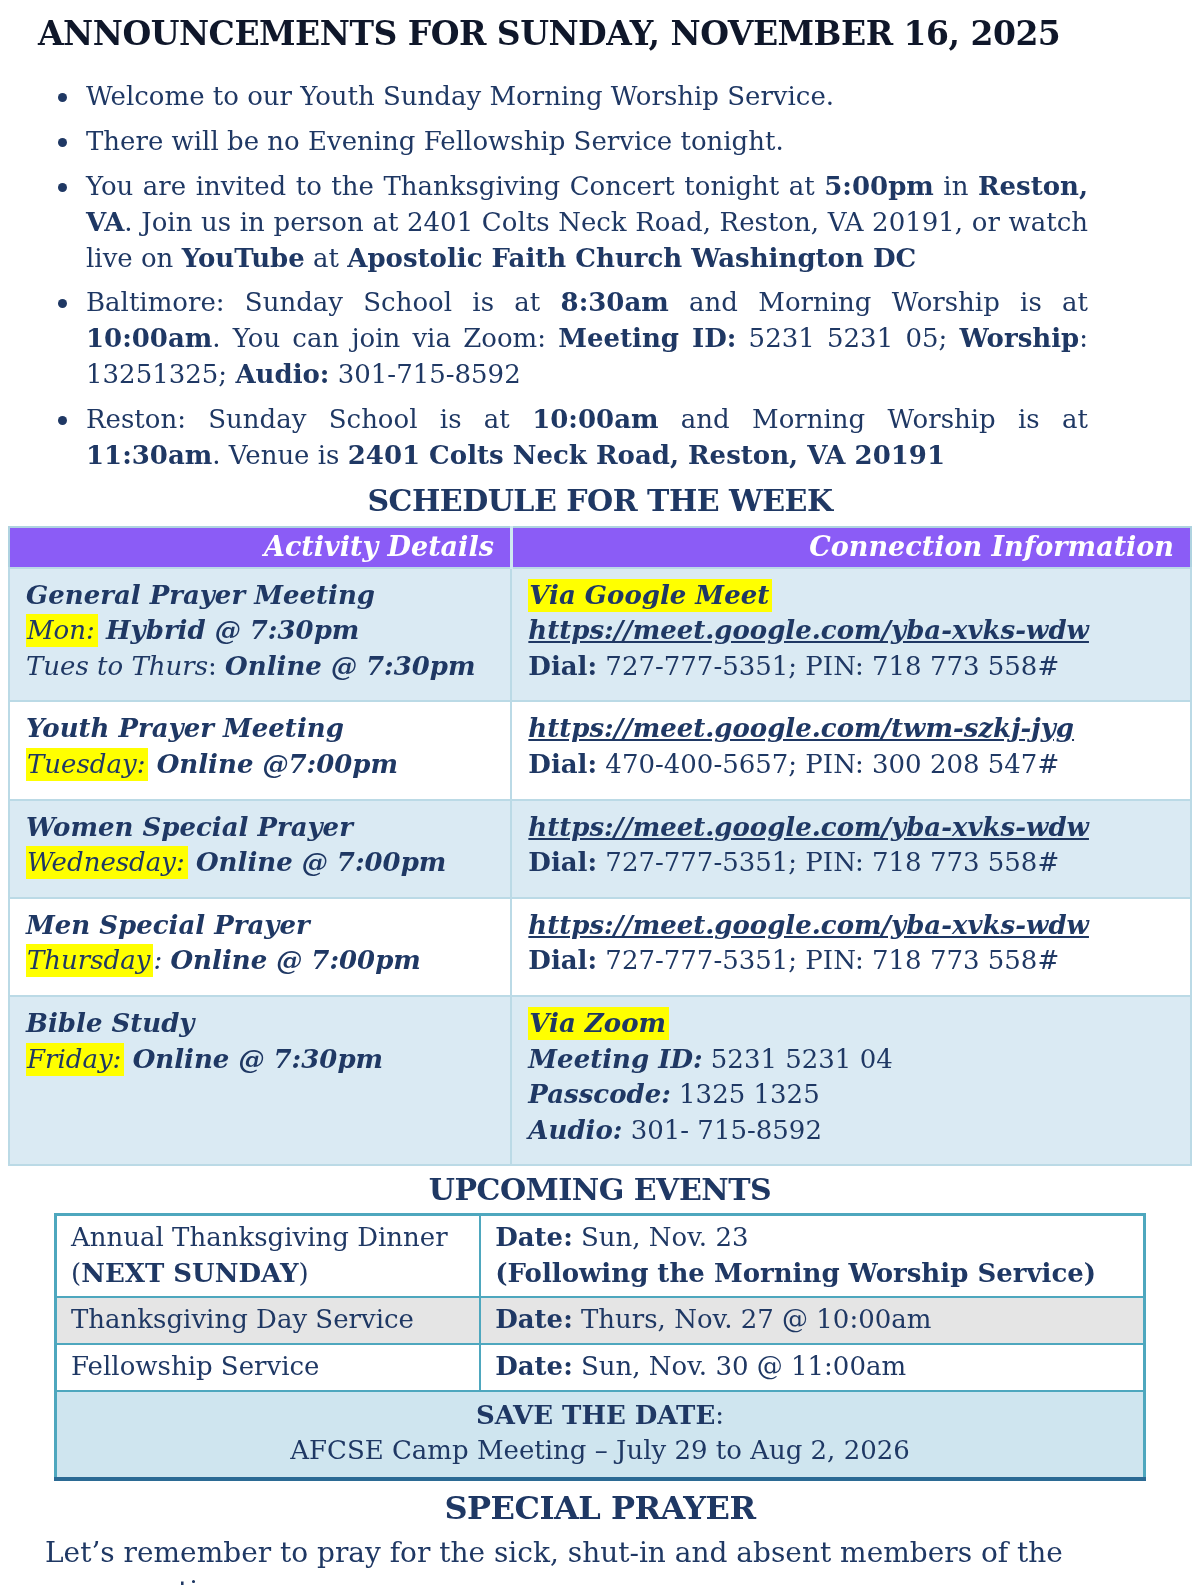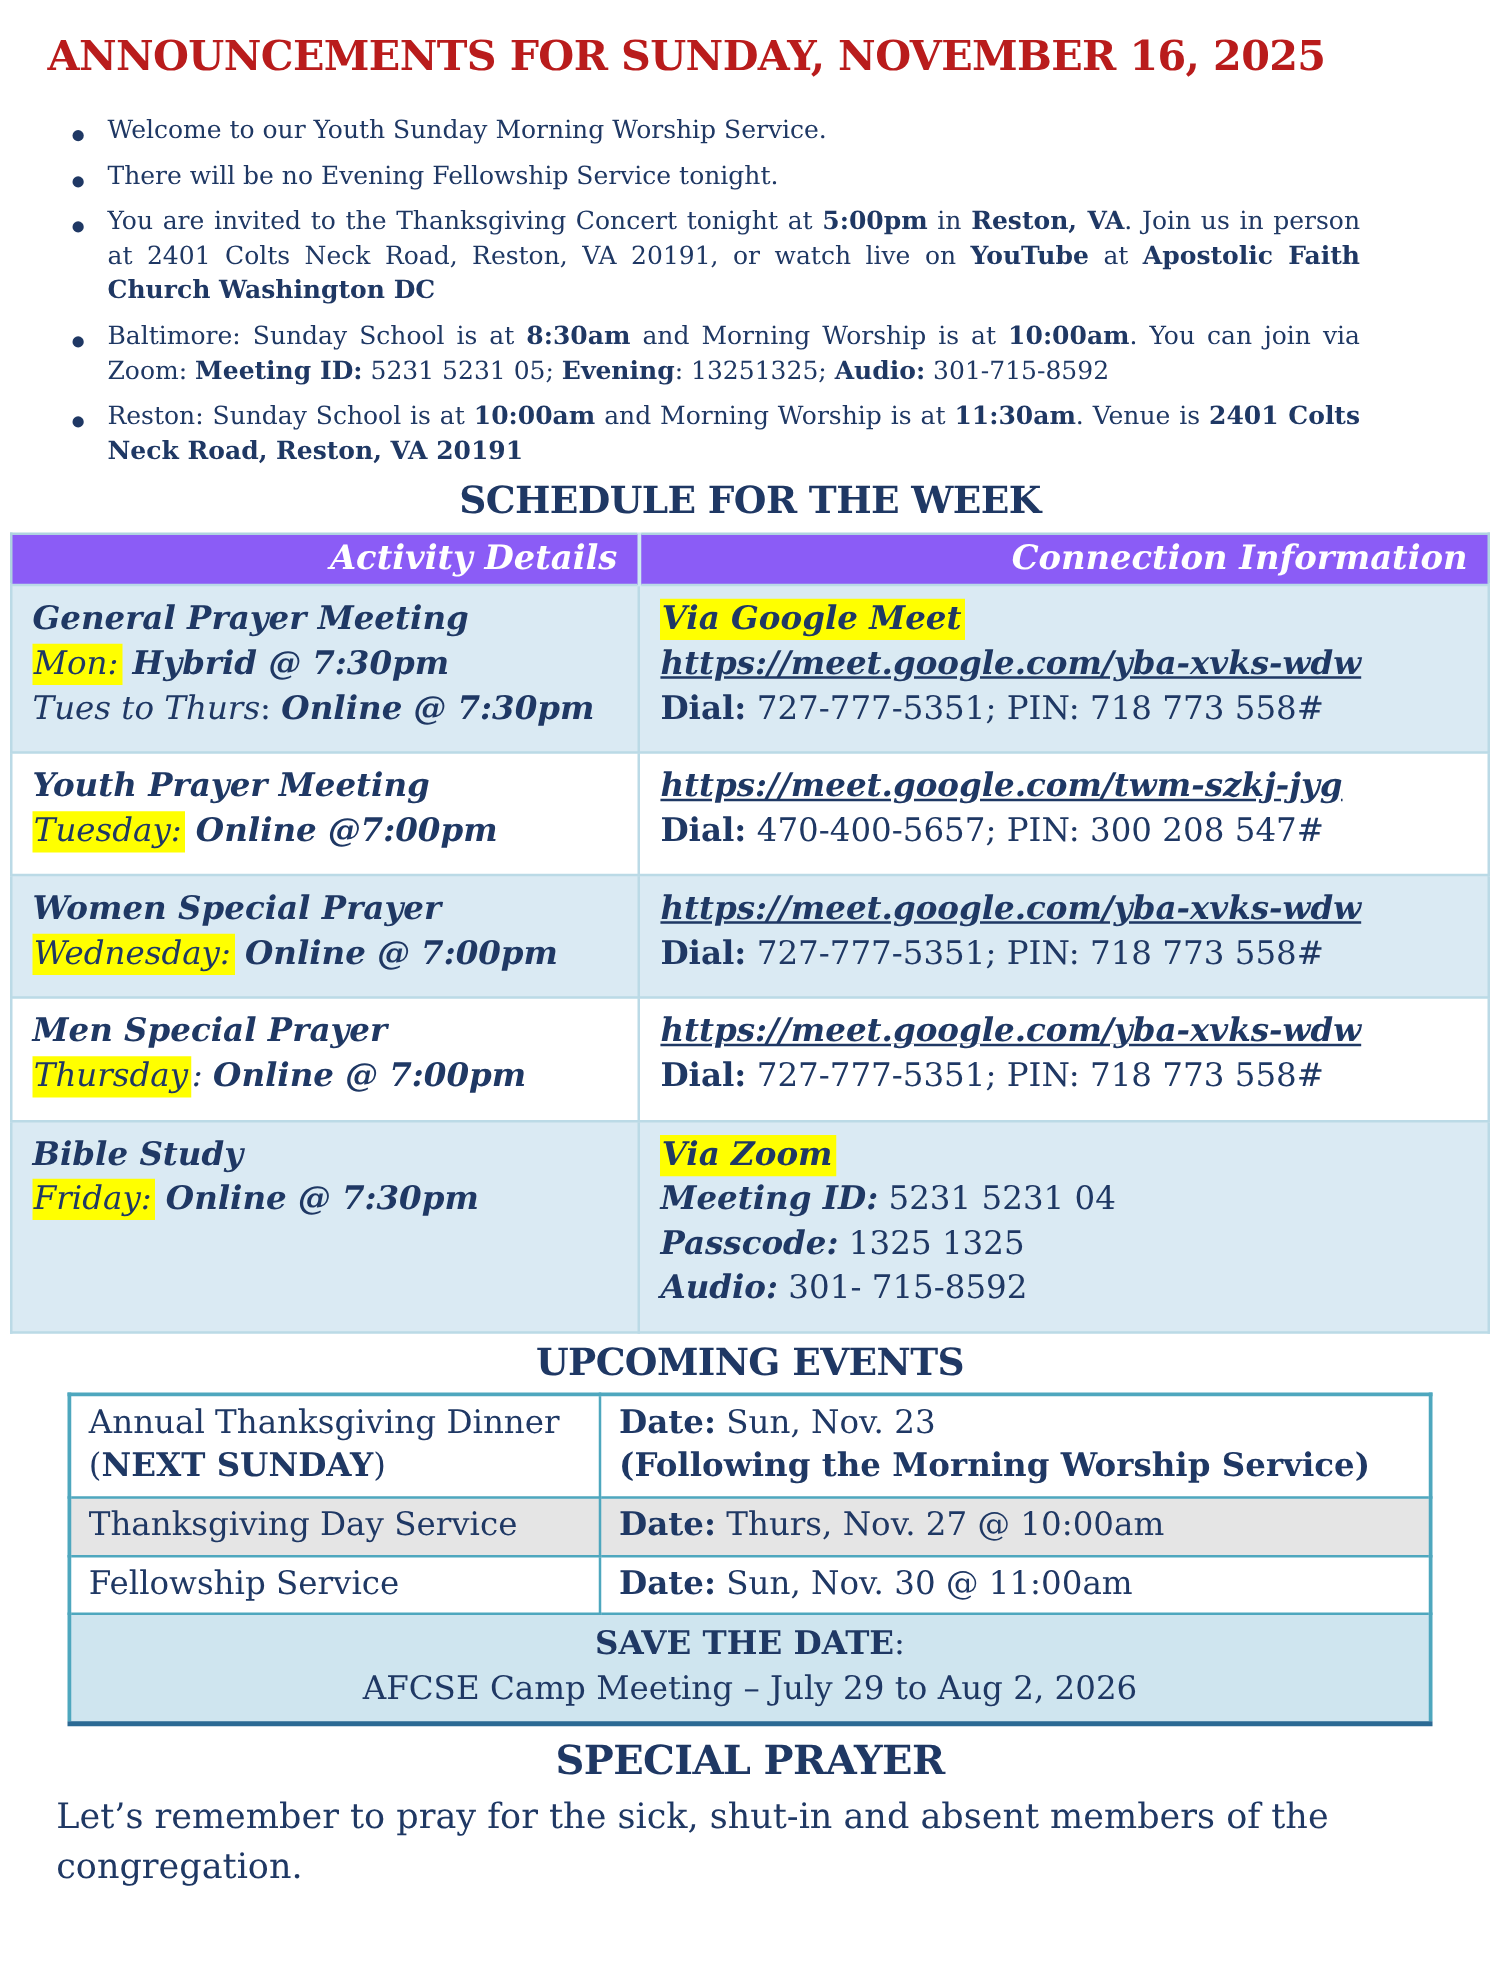--- a/index.html
+++ b/index.html
@@ -5,29 +5,29 @@
   * { box-sizing: border-box; margin: 0; padding: 0; }
   html, body { width: 1200px; }
   body {
     width: 1200px; height: 1585px; overflow: hidden;
     background: #ffffff; color: #1F3864;
     font-family: "DejaVu Serif", serif;
   }
   .page { width: 1200px; height: 1585px; padding-top: 12px; }
 
   .doc-title {
-    margin: 13px 40px 0 38px;
+    margin: 2px 40px 0 38px;
     font-size: 33px; font-weight: bold; letter-spacing: -0.5px;
-    color: #b91c1c;
+    color: #0f172a;
   }
 
   ul.bullets { list-style: none; margin: 26px 112px 4px 56px; }
   ul.bullets li {
     position: relative; padding-left: 30px; margin-bottom: 9px;
-    font-size: 20px; line-height: 1.38; text-align: justify;
+    font-size: 26px; line-height: 1.38; text-align: justify;
   }
   ul.bullets li::before {
     content: ""; position: absolute; left: 2px; top: 14px;
     width: 9px; height: 9px; border-radius: 50%; background: #1F3864;
   }
 
   .section-heading {
     text-align: center; font-size: 30px; font-weight: bold;
     color: #1F3864; letter-spacing: -0.5px;
   }
@@ -84,21 +84,21 @@
 <body>
 
 <div class="page">
 
   <h1 class="doc-title">ANNOUNCEMENTS FOR SUNDAY, NOVEMBER 16, 2025</h1>
 
   <ul class="bullets" id="announcement-list">
       <li><span>Welcome to our Youth Sunday Morning Worship Service.</span></li>
       <li><span>There will be no Evening Fellowship Service tonight.</span></li>
       <li><span>You are invited to the Thanksgiving Concert tonight at </span><span class="b">5:00pm</span><span> in </span><span class="b">Reston, VA</span><span>. Join us in person at 2401 Colts Neck Road, Reston, VA 20191, or watch live on </span><span class="b">YouTube</span><span> at </span><span class="b">Apostolic Faith Church Washington DC</span></li>
-      <li><span>Baltimore: Sunday School is at </span><span class="b">8:30am</span><span> and Morning Worship is at </span><span class="b">10:00am</span><span>. You can join via Zoom: </span><span class="b">Meeting ID:</span><span> 5231 5231 05; </span><span class="b">Evening</span><span>: 13251325; </span><span class="b">Audio:</span><span> 301-715-8592</span></li>
+      <li><span>Baltimore: Sunday School is at </span><span class="b">8:30am</span><span> and Morning Worship is at </span><span class="b">10:00am</span><span>. You can join via Zoom: </span><span class="b">Meeting ID:</span><span> 5231 5231 05; </span><span class="b">Worship</span><span>: 13251325; </span><span class="b">Audio:</span><span> 301-715-8592</span></li>
       <li><span>Reston: Sunday School is at </span><span class="b">10:00am</span><span> and Morning Worship is at </span><span class="b">11:30am</span><span>. Venue is </span><span class="b">2401 Colts Neck Road, Reston, VA 20191</span></li>
     </ul>
 
   <h2 class="section-heading schedule-heading">SCHEDULE FOR THE WEEK</h2>
 
   <table class="schedule-table">
     <thead>
       <tr>
         <th class="col-activity">Activity Details</th>
         <th>Connection Information</th>

